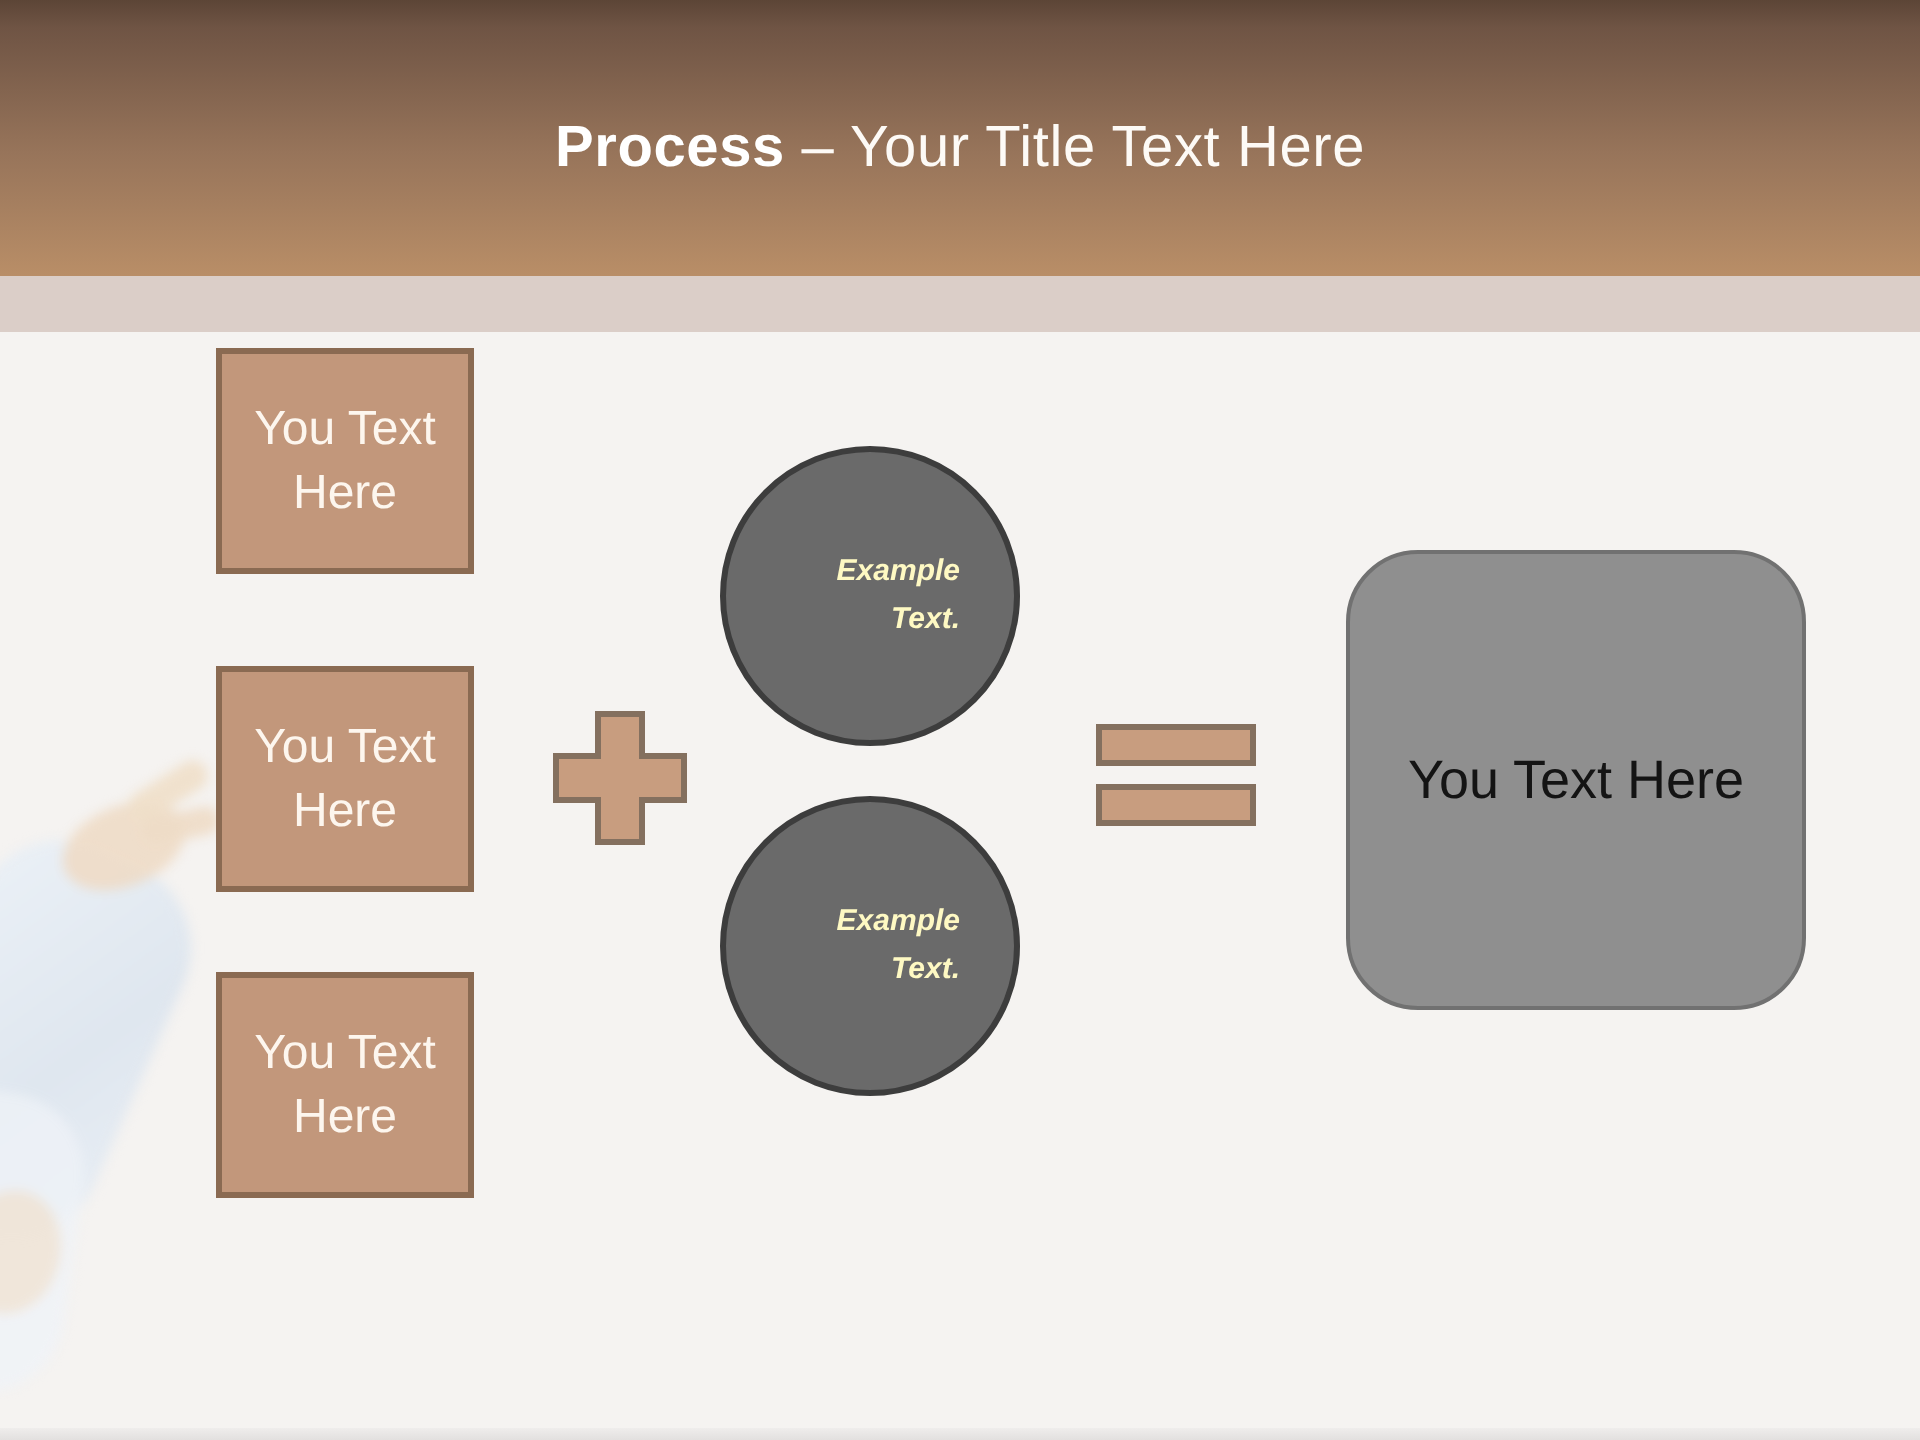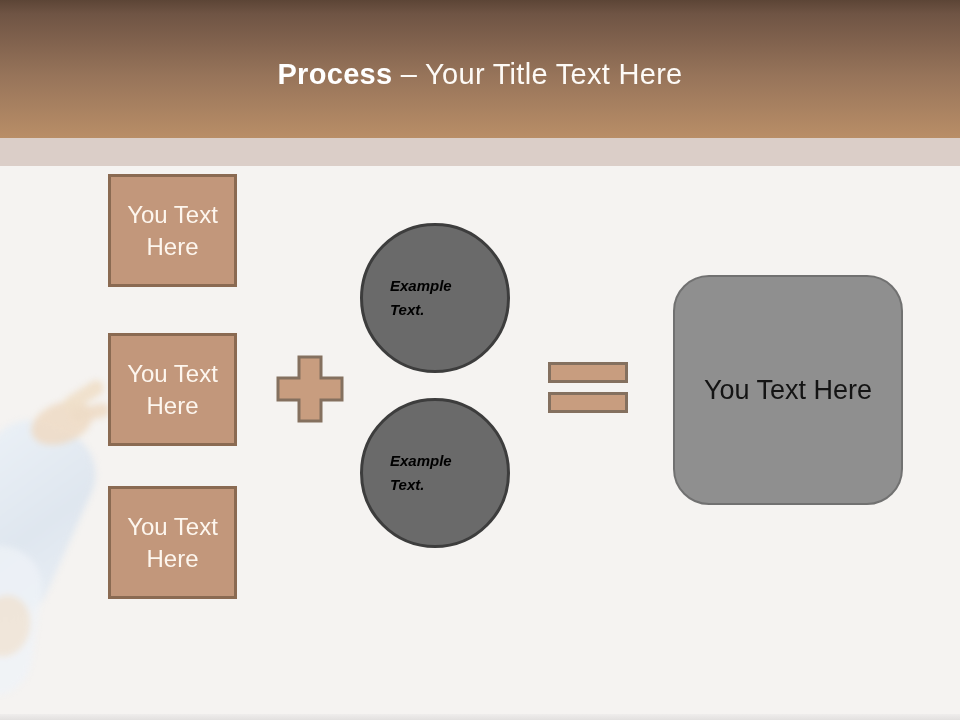--- a/index.html
+++ b/index.html
@@ -54,22 +54,22 @@
   .plus-wrap{position:absolute;left:276px;top:355px;width:68px;height:68px;}
   .eq-bar{
     position:absolute;left:548px;width:80px;height:21px;box-sizing:border-box;
     background:#c89d7f;border:3px solid #84705f;
   }
   .eq-bar.top{top:362px;} .eq-bar.bot{top:392px;}
   
   .gray-circle{
     position:absolute;left:360px;width:150px;height:150px;box-sizing:border-box;
     background:#6a6a6a;border:3px solid #3d3d3d;border-radius:50%;
-    display:flex;align-items:center;justify-content:center;text-align:left;
-    color:#000000;font-size:15px;font-weight:700;font-style:italic;line-height:24px;
+    display:flex;align-items:center;justify-content:center;text-align:right;
+    color:#fef9c3;font-size:15px;font-weight:700;font-style:italic;line-height:24px;
   }
   .gray-circle .txt{width:90px;}
   .gray-circle.c1{top:223px;} .gray-circle.c2{top:398px;}
   
   .result-box{
     position:absolute;left:673px;top:275px;width:230px;height:230px;box-sizing:border-box;
     background:#8f8f8f;border:2px solid #717171;border-radius:36px;
     display:flex;align-items:center;justify-content:center;text-align:center;
     color:#141414;font-size:27px;white-space:nowrap;
   }

